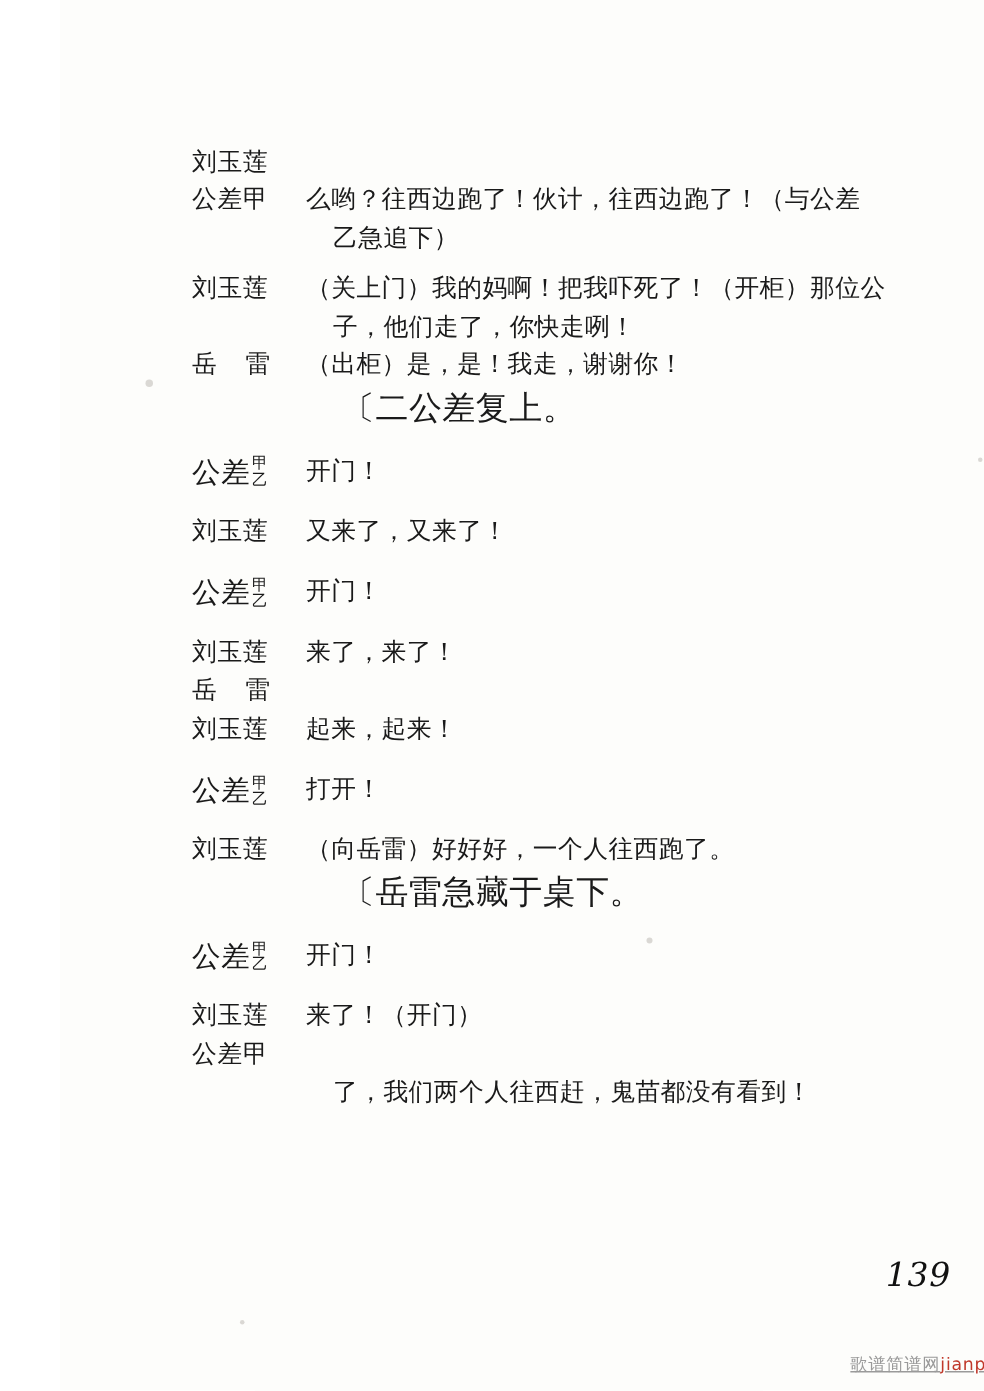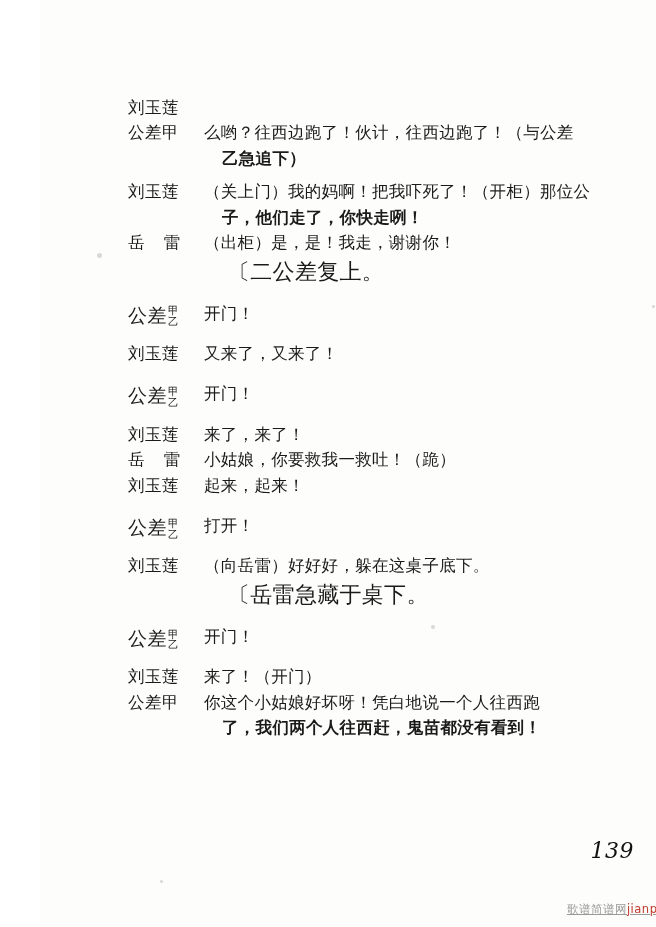--- a/index.html
+++ b/index.html
@@ -82,21 +82,21 @@
   .text {
     flex: 1 1 auto;
     font-size: 16.5px;
     letter-spacing: .3px;
     word-break: break-all;
   }
 
   .gap-sm { height: 8px; }
   .gap-md { height: 15px; }
 
-  .indent-1 { padding-left: 18px; font-weight: bold; }
+  .indent-1 { padding-left: 18px; }
 
   .stage-dir {
     font-size: 22px;
     letter-spacing: .3px;
     padding-left: 100px;
   }
 
   .page-number {
     position: absolute;
     right: 62px;
@@ -176,56 +176,54 @@
           </span></div>
         <div class="text">开门！</div>
       </div>
       <div class="gap-md"></div>
       <div class="line">
         <div class="speaker">刘玉莲</div>
         <div class="text">来了，来了！</div>
       </div>
       <div class="line">
         <div class="speaker sparse">岳 雷</div>
-        <div class="text">小姑娘，你要救我一救吐！（跪）</div>
       </div>
       <div class="line">
         <div class="speaker">刘玉莲</div>
         <div class="text">起来，起来！</div>
       </div>
       <div class="gap-md"></div>
       <div class="line">
         <div class="speaker stacked"><span class="base">公差</span><span class="pair">
             <span>甲</span>
             <span>乙</span>
           </span></div>
         <div class="text">打开！</div>
       </div>
       <div class="gap-md"></div>
       <div class="line">
         <div class="speaker">刘玉莲</div>
-        <div class="text">（向岳雷）好好好，躲在这桌子底下。</div>
+        <div class="text">（向岳雷）好好好，一个人往西跑了。</div>
       </div>
       <div class="stage-dir">〔岳雷急藏于桌下。</div>
       <div class="gap-md"></div>
       <div class="line">
         <div class="speaker stacked"><span class="base">公差</span><span class="pair">
             <span>甲</span>
             <span>乙</span>
           </span></div>
         <div class="text">开门！</div>
       </div>
       <div class="gap-md"></div>
       <div class="line">
         <div class="speaker">刘玉莲</div>
         <div class="text">来了！（开门）</div>
       </div>
       <div class="line">
         <div class="speaker">公差甲</div>
-        <div class="text">你这个小姑娘好坏呀！凭白地说一个人往西跑</div>
       </div>
       <div class="line">
         <div class="speaker"></div>
         <div class="text indent-1">了，我们两个人往西赶，鬼苗都没有看到！</div>
       </div>
     </div>
 
   <div class="page-number">139</div>
 
   <div class="watermark">

